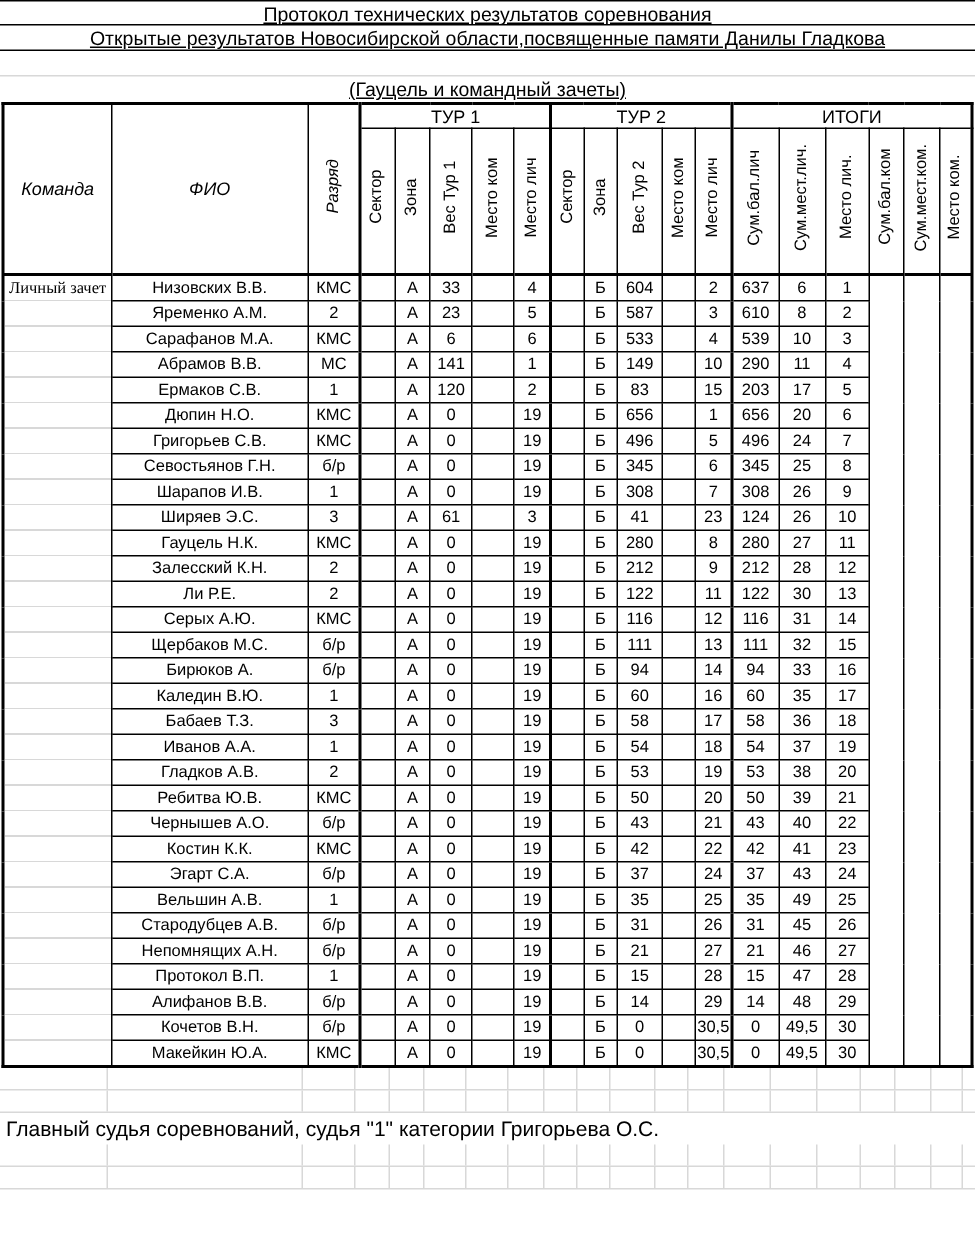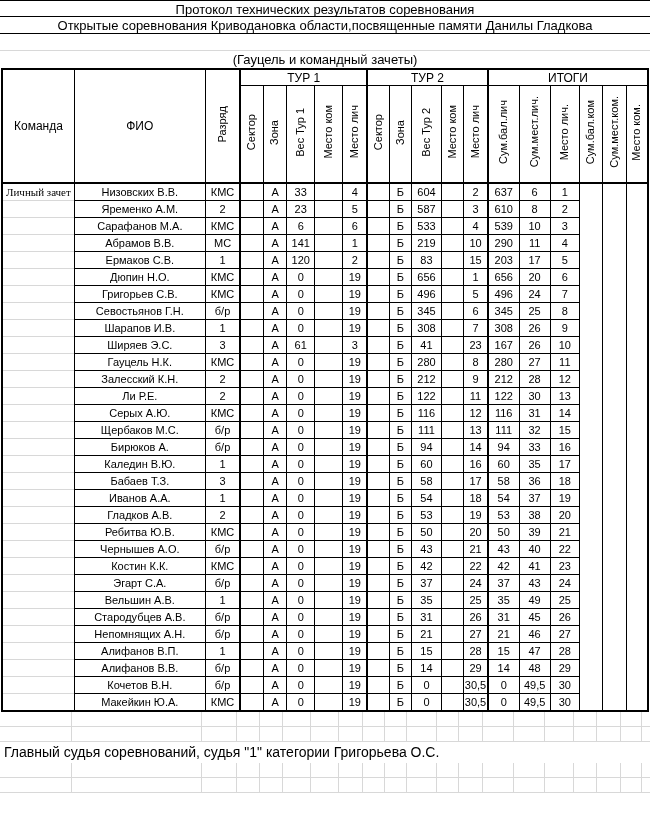--- a/index.html
+++ b/index.html
@@ -1,51 +1,51 @@
 <!DOCTYPE html>
 <html><head>
 <meta charset="utf-8">
 <style>
   html,body { margin:0; padding:0; background:#fff; }
   body { width:650px; height:822px; font-family:"Liberation Sans", sans-serif; color:#000; overflow:hidden; }
   .sheet { position:relative; width:650px; height:822px; }
 
   
-  .title-row { height:17px; line-height:17px; text-align:center; font-size:13px; box-sizing:border-box; white-space:nowrap; overflow:hidden; }
+  .title-row { height:17px; line-height:17px; text-align:center; font-size:13px; box-sizing:border-box; white-space:nowrap; overflow:hidden;text-decoration:underline; }
   .tr1 { border-top:1px solid #000; border-bottom:1px solid #000; }
   .tr2 { border-bottom:1px solid #000; }
   .tr3 { border-bottom:1px solid #d8d8d8; }
   .tr4 { border-bottom:1px solid #d8d8d8; }
 
   
   table { border-collapse:collapse; table-layout:fixed; width:648px; margin-left:1px; border:2px solid #000; }
   th, td { padding:0; margin:0; font-weight:normal; overflow:hidden; white-space:nowrap; border:1px solid #000; text-align:center; vertical-align:middle; }
   .group-row th { height:15px; font-size:12px;text-align:center; }
   .vlabel-row th { height:96px; border-bottom:2px solid #000; }
-  .hdr-span { border-bottom:2px solid #000; font-size:12px; }
+  .hdr-span { border-bottom:2px solid #000; font-size:12px;font-style:italic; }
   .vert { writing-mode:vertical-rl; transform:rotate(180deg); display:inline-block; font-size:11px; line-height:1.05; }
   tbody td { height:16px; font-size:11px; }
   .grp { border-left:2px solid #000; }
   .team-cell { vertical-align:top; text-align:left; padding-left:3px; font-size:11px;
     background:repeating-linear-gradient(to bottom, #fff 0px, #fff 16px, #d8d8d8 16px, #d8d8d8 17px); }
   .team-cell > div { height:17px; line-height:17px;font-family:Liberation Serif, serif; }
   .empty-col { background:#fff; }
 
   
   .grid-row { display:flex; height:15px; box-sizing:border-box; border-bottom:1px solid #d8d8d8; }
   .grid-row .gc { box-sizing:border-box; border-right:1px solid #d8d8d8; height:100%; flex:0 0 auto; }
   .sig-row { height:21px; line-height:21px; font-size:14px; padding-left:4px; background:#fff; white-space:nowrap; overflow:hidden; }
 </style>
 </head>
 <body>
 
 <div class="sheet">
 
   <div class="title-row tr1">Протокол технических результатов соревнования</div>
-  <div class="title-row tr2">Открытые соревнования Криводановка области,посвященные памяти Данилы Гладкова</div>
+  <div class="title-row tr2">Открытые результатов Новосибирской области,посвященные памяти Данилы Гладкова</div>
   <div class="title-row tr3"></div>
   <div class="title-row">(Гауцель и командный зачеты)</div>
 
   <table>
     <colgroup id="cols">
         <col style="width: 72px;">
         <col style="width: 130px;">
         <col style="width: 35px;">
         <col style="width: 23px;">
         <col style="width: 23px;">
@@ -153,21 +153,21 @@
         <tr>
           <td>Абрамов В.В.</td>
           <td>МС</td>
           <td class="grp"></td>
           <td>А</td>
           <td>141</td>
           <td></td>
           <td>1</td>
           <td class="grp"></td>
           <td>Б</td>
-          <td>219</td>
+          <td>149</td>
           <td></td>
           <td>10</td>
           <td class="grp">290</td>
           <td>11</td>
           <td>4</td>
         </tr>
         <tr>
           <td>Ермаков С.В.</td>
           <td>1</td>
           <td class="grp"></td>
@@ -258,21 +258,21 @@
           <td class="grp"></td>
           <td>А</td>
           <td>61</td>
           <td></td>
           <td>3</td>
           <td class="grp"></td>
           <td>Б</td>
           <td>41</td>
           <td></td>
           <td>23</td>
-          <td class="grp">167</td>
+          <td class="grp">124</td>
           <td>26</td>
           <td>10</td>
         </tr>
         <tr>
           <td>Гауцель Н.К.</td>
           <td>КМС</td>
           <td class="grp"></td>
           <td>А</td>
           <td>0</td>
           <td></td>
@@ -552,21 +552,21 @@
           <td class="grp"></td>
           <td>Б</td>
           <td>21</td>
           <td></td>
           <td>27</td>
           <td class="grp">21</td>
           <td>46</td>
           <td>27</td>
         </tr>
         <tr>
-          <td>Алифанов В.П.</td>
+          <td>Протокол В.П.</td>
           <td>1</td>
           <td class="grp"></td>
           <td>А</td>
           <td>0</td>
           <td></td>
           <td>19</td>
           <td class="grp"></td>
           <td>Б</td>
           <td>15</td>
           <td></td>

